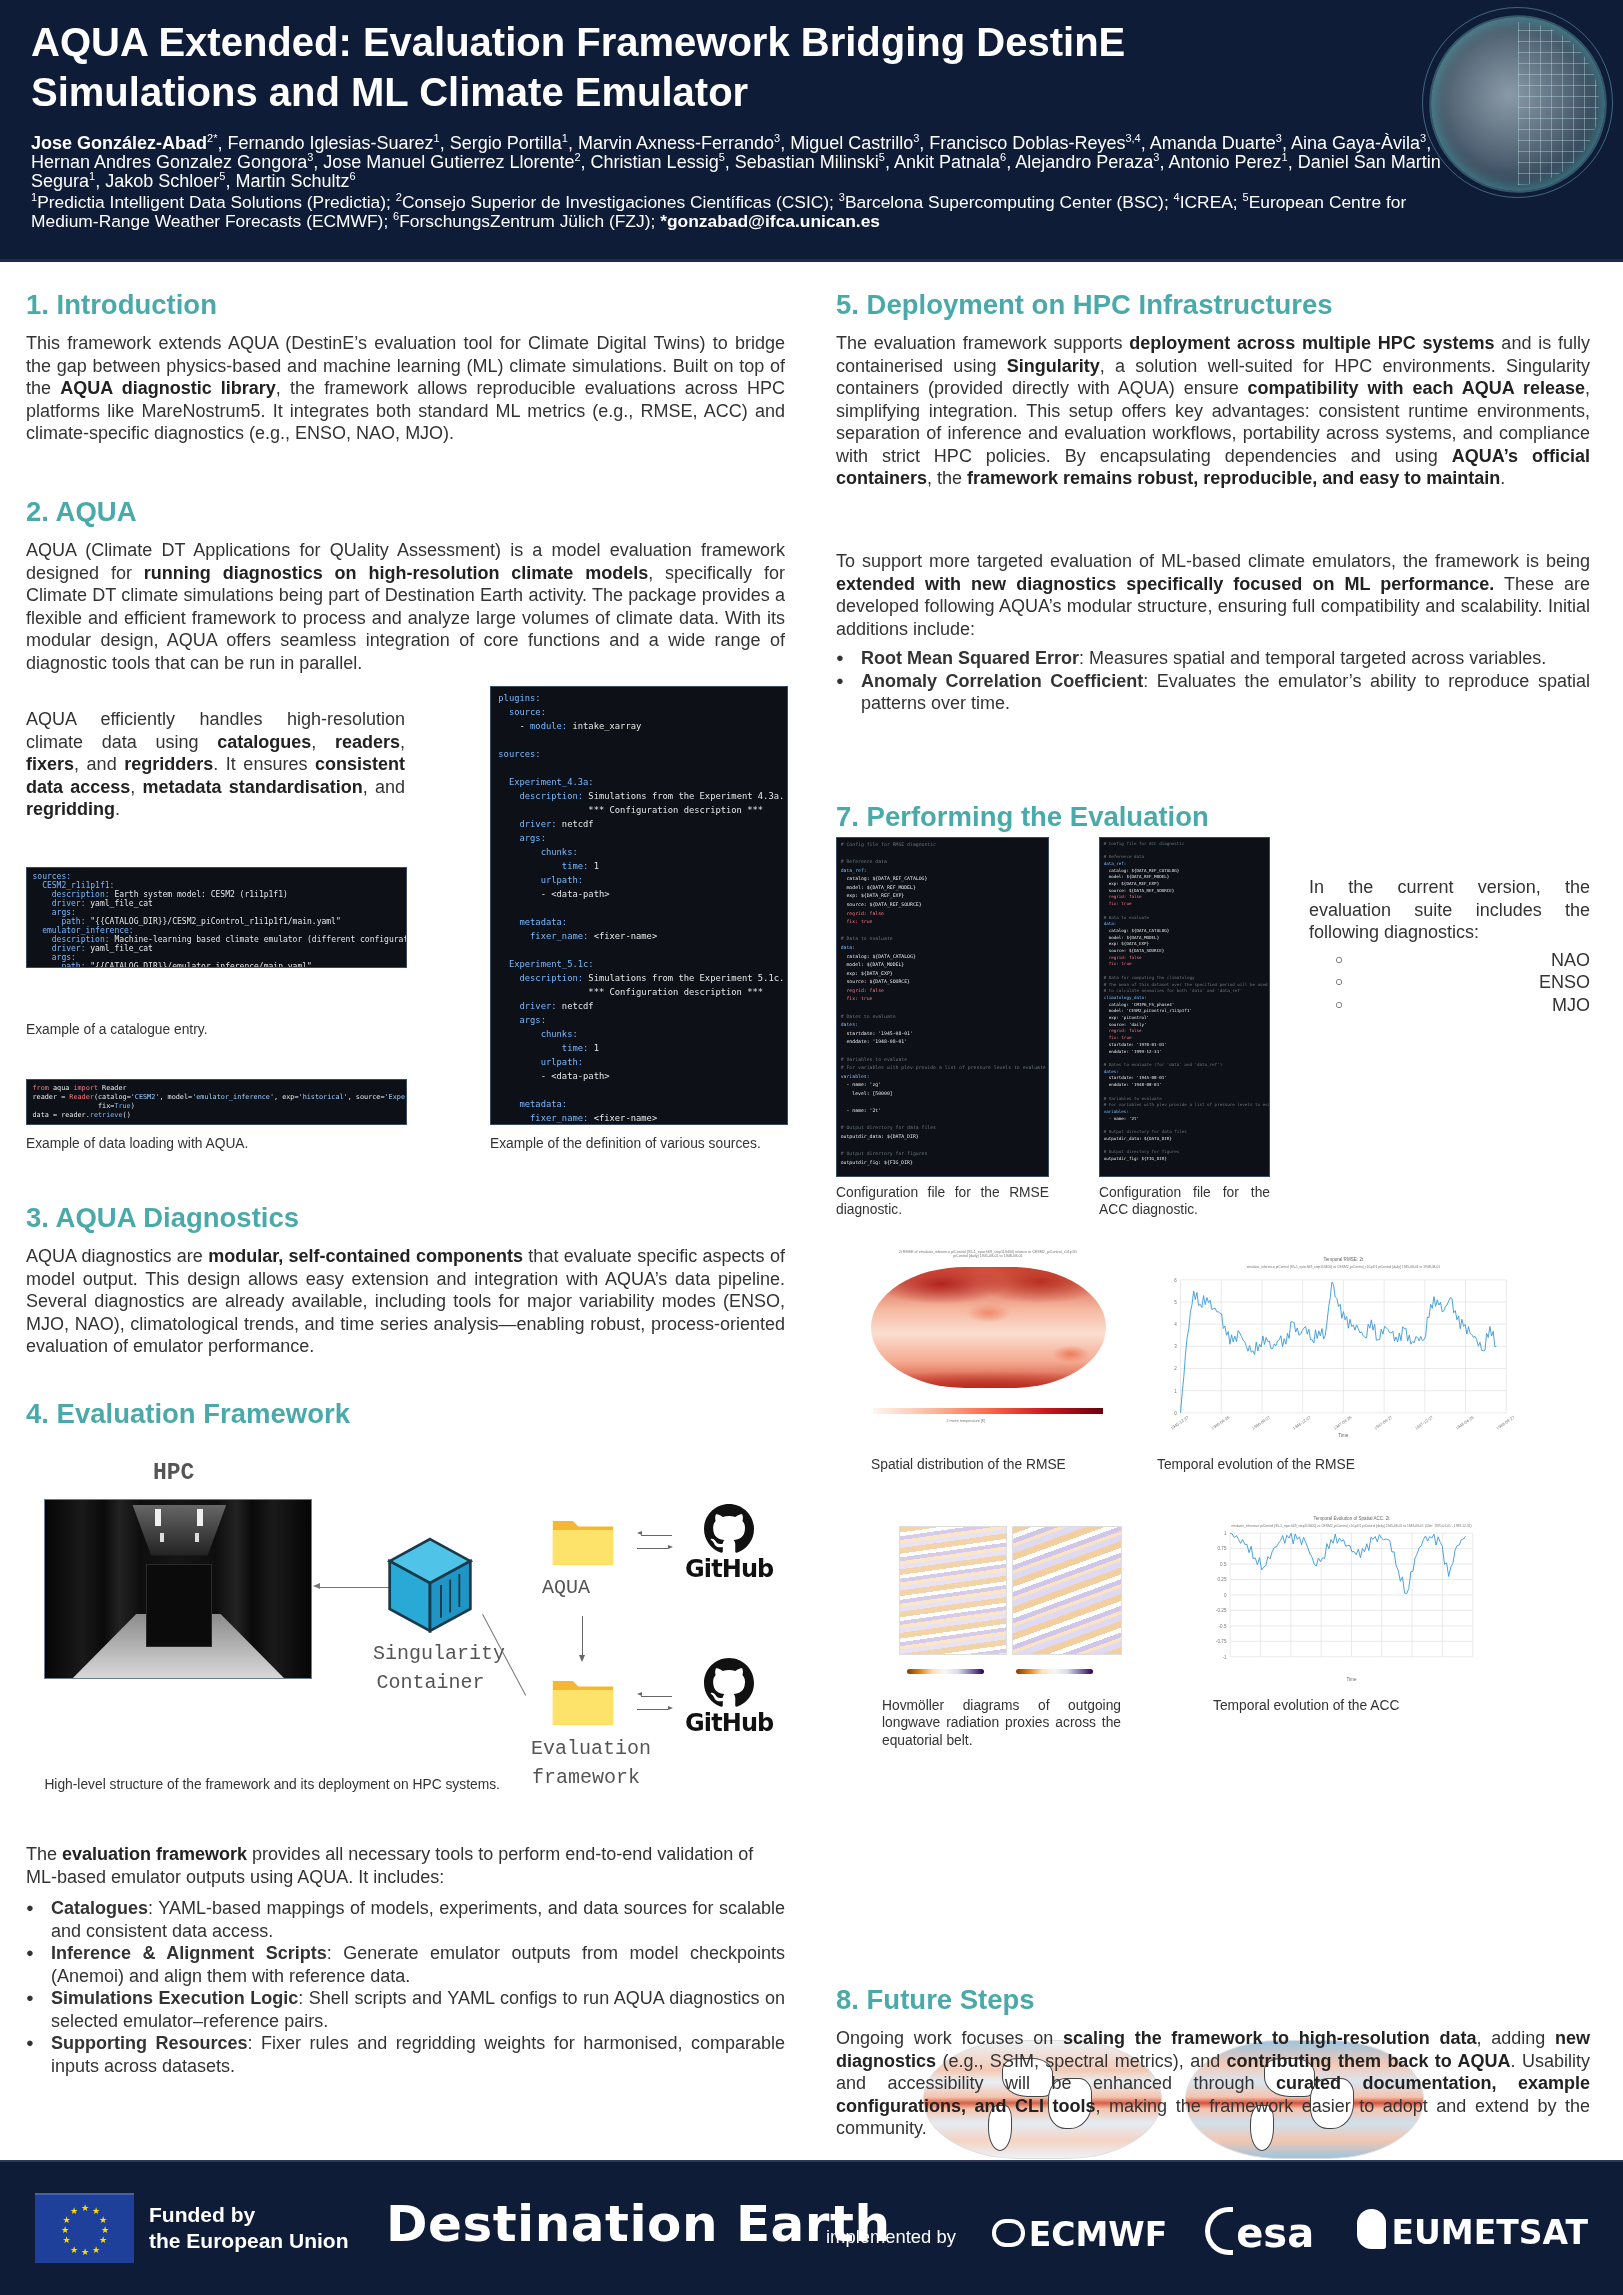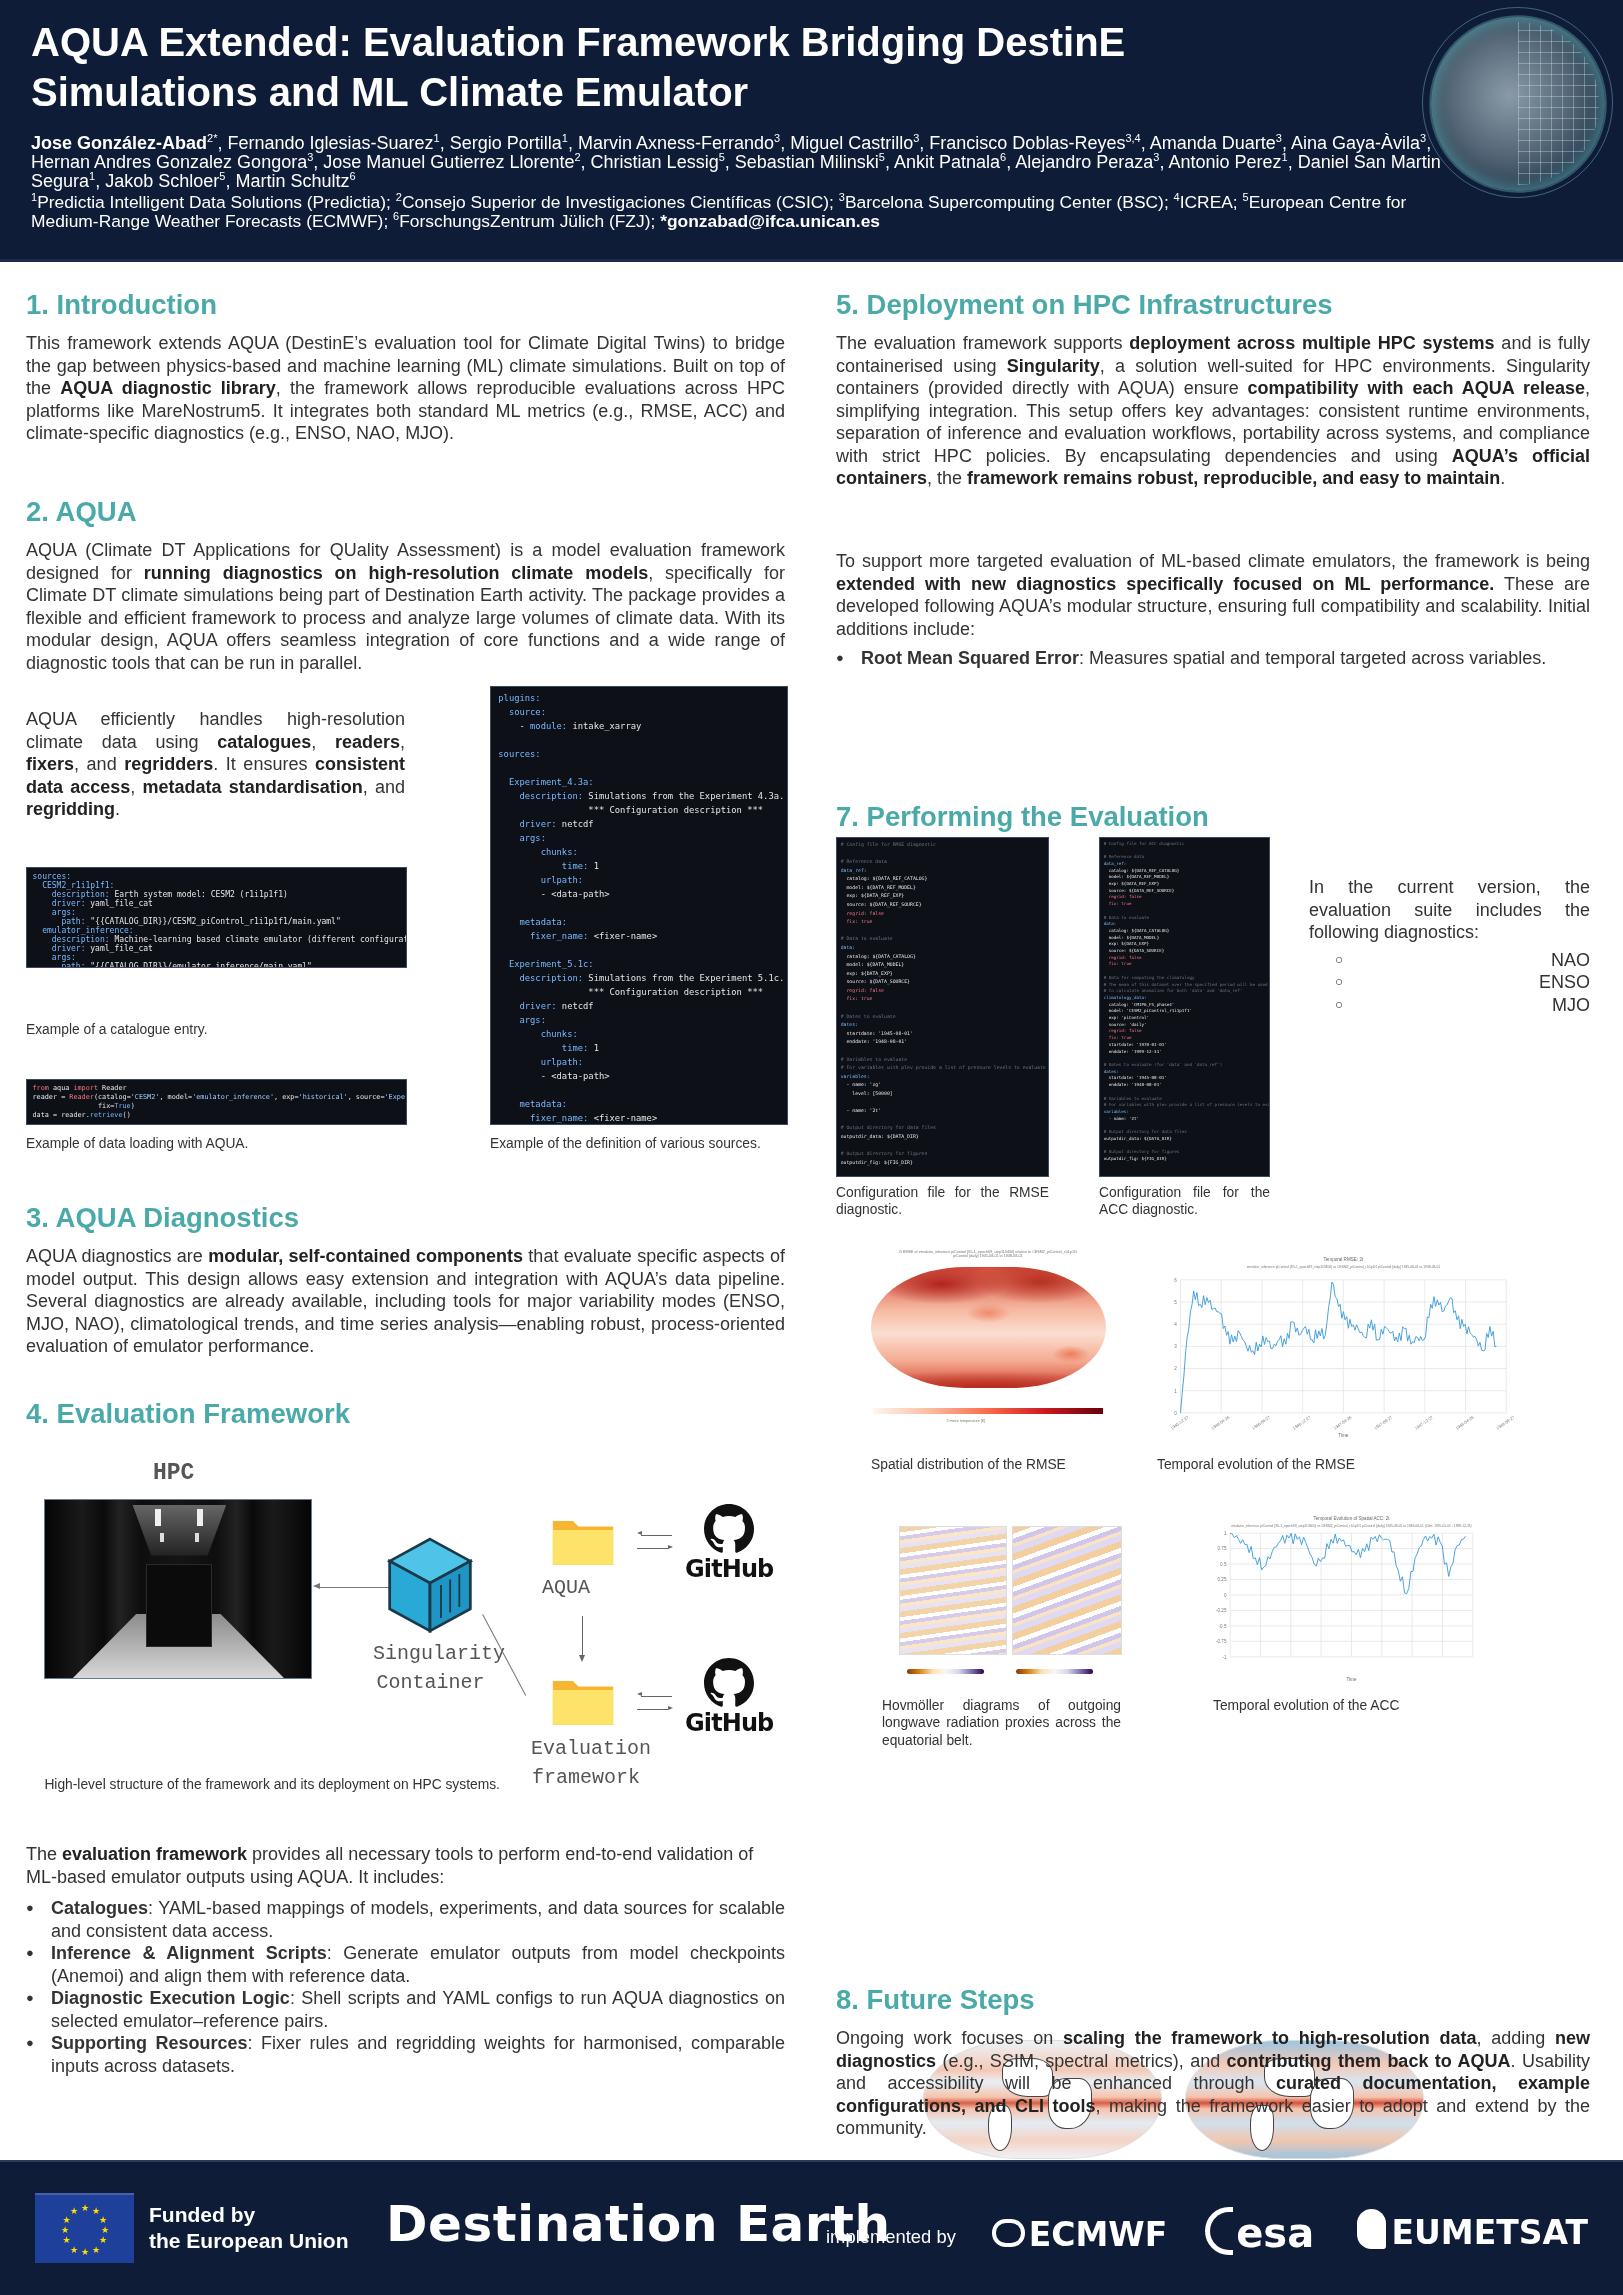--- a/index.html
+++ b/index.html
@@ -156,36 +156,37 @@
       <div style="font-family:'DejaVu Sans',sans-serif;font-weight:bold;font-size:24px;color:#111;line-height:24px;letter-spacing:-0.9px">GitHub</div>
     </div>
   </div>
   <div class="caption abs" style="top:1501px;left:18.4px">High-level structure of the framework and its deployment on HPC systems.</div>
 
   <div class="abs" style="top:1568px;left:0;width:759px">
     <p class="body" style="text-align:left;margin-bottom:9.2px"><span>The </span><b>evaluation framework</b><span> provides all necessary tools to perform end-to-end validation of ML-based emulator outputs using AQUA. It includes:</span></p>
     <ul class="bul" id="s4-items">
         <li><b>Catalogues</b><span>: YAML-based mappings of models, experiments, and data sources for scalable and consistent data access.</span></li>
         <li><b>Inference &amp; Alignment Scripts</b><span>: Generate emulator outputs from model checkpoints (Anemoi) and align them with reference data.</span></li>
-        <li><b>Diagnostic Execution Logic</b><span>: Shell scripts and YAML configs to run AQUA diagnostics on selected emulator–reference pairs.</span></li>
+        <li><b>Simulations Execution Logic</b><span>: Shell scripts and YAML configs to run AQUA diagnostics on selected emulator–reference pairs.</span></li>
         <li><b>Supporting Resources</b><span>: Fixer rules and regridding weights for harmonised, comparable inputs across datasets.</span></li>
       </ul>
   </div>
 </div>
 
 <div class="col colR">
   <section style="position:absolute;top:13px;left:0;width:754px">
     <h2>5. Deployment on HPC Infrastructures</h2>
     <p class="body" id="s5-runs"><span>The evaluation framework supports </span><b>deployment across multiple HPC systems</b><span> and is fully containerised using </span><b>Singularity</b><span>, a solution well-suited for HPC environments. Singularity containers (provided directly with AQUA) ensure </span><b>compatibility with each AQUA release</b><span>, simplifying integration. This setup offers key advantages: consistent runtime environments, separation of inference and evaluation workflows, portability across systems, and compliance with strict HPC policies. By encapsulating dependencies and using </span><b>AQUA’s official containers</b><span>, the </span><b>framework remains robust, reproducible, and easy to maintain</b><span>.</span></p>
   </section>
 
   <section style="position:absolute;top:275px;left:0;width:754px">
     <p class="body" style="margin-bottom:7.3px"><span>To support more targeted evaluation of ML-based climate emulators, the framework is being </span><b>extended with new diagnostics specifically focused on ML performance.</b><span> These are developed following AQUA’s modular structure, ensuring full compatibility and scalability. Initial additions include:</span></p>
     <ul class="bul" id="s6-items">
         <li><b>Root Mean Squared Error</b><span>: Measures spatial and temporal targeted across variables.</span></li>
+        <li><b>Anomaly Correlation Coefficient</b><span>: Evaluates the emulator’s ability to reproduce spatial patterns over time.</span></li>
       </ul>
   </section>
 
   <section style="position:absolute;top:525px;left:0;width:754px">
     <h2>7. Performing the Evaluation</h2>
   </section>
 
   <div class="code abs" id="code-rmse" style="top:562px;left:0;width:213px;height:340px;font-size:4.8px;line-height:8.6px;padding:2.8px 3.7px"><div class="c"># Config file for RMSE diagnostic</div><div> </div><div class="c"># Reference data</div><div class="k">data_ref:</div><div>  catalog: ${DATA_REF_CATALOG}</div><div>  model: ${DATA_REF_MODEL}</div><div>  exp: ${DATA_REF_EXP}</div><div>  source: ${DATA_REF_SOURCE}</div><div style="color: rgb(249, 117, 131);">  regrid: false</div><div style="color: rgb(249, 117, 131);">  fix: true</div><div> </div><div class="c"># Data to evaluate</div><div class="k">data:</div><div>  catalog: ${DATA_CATALOG}</div><div>  model: ${DATA_MODEL}</div><div>  exp: ${DATA_EXP}</div><div>  source: ${DATA_SOURCE}</div><div style="color: rgb(249, 117, 131);">  regrid: false</div><div style="color: rgb(249, 117, 131);">  fix: true</div><div> </div><div class="c"># Dates to evaluate</div><div class="k">dates:</div><div>  startdate: '1945-08-01'</div><div>  enddate: '1948-08-01'</div><div> </div><div class="c"># Variables to evaluate</div><div class="c"># For variables with plev provide a list of pressure levels to evaluate</div><div class="k">variables:</div><div>  - name: 'zg'</div><div>    level: [50000]</div><div> </div><div>  - name: '2t'</div><div> </div><div class="c"># Output directory for data files</div><div>outputdir_data: ${DATA_DIR}</div><div> </div><div class="c"># Output directory for figures</div><div>outputdir_fig: ${FIG_DIR}</div></div>
   <div class="caption abs" style="top:909px;left:0;width:213px;text-align:justify">Configuration file for the RMSE diagnostic.</div>
 

